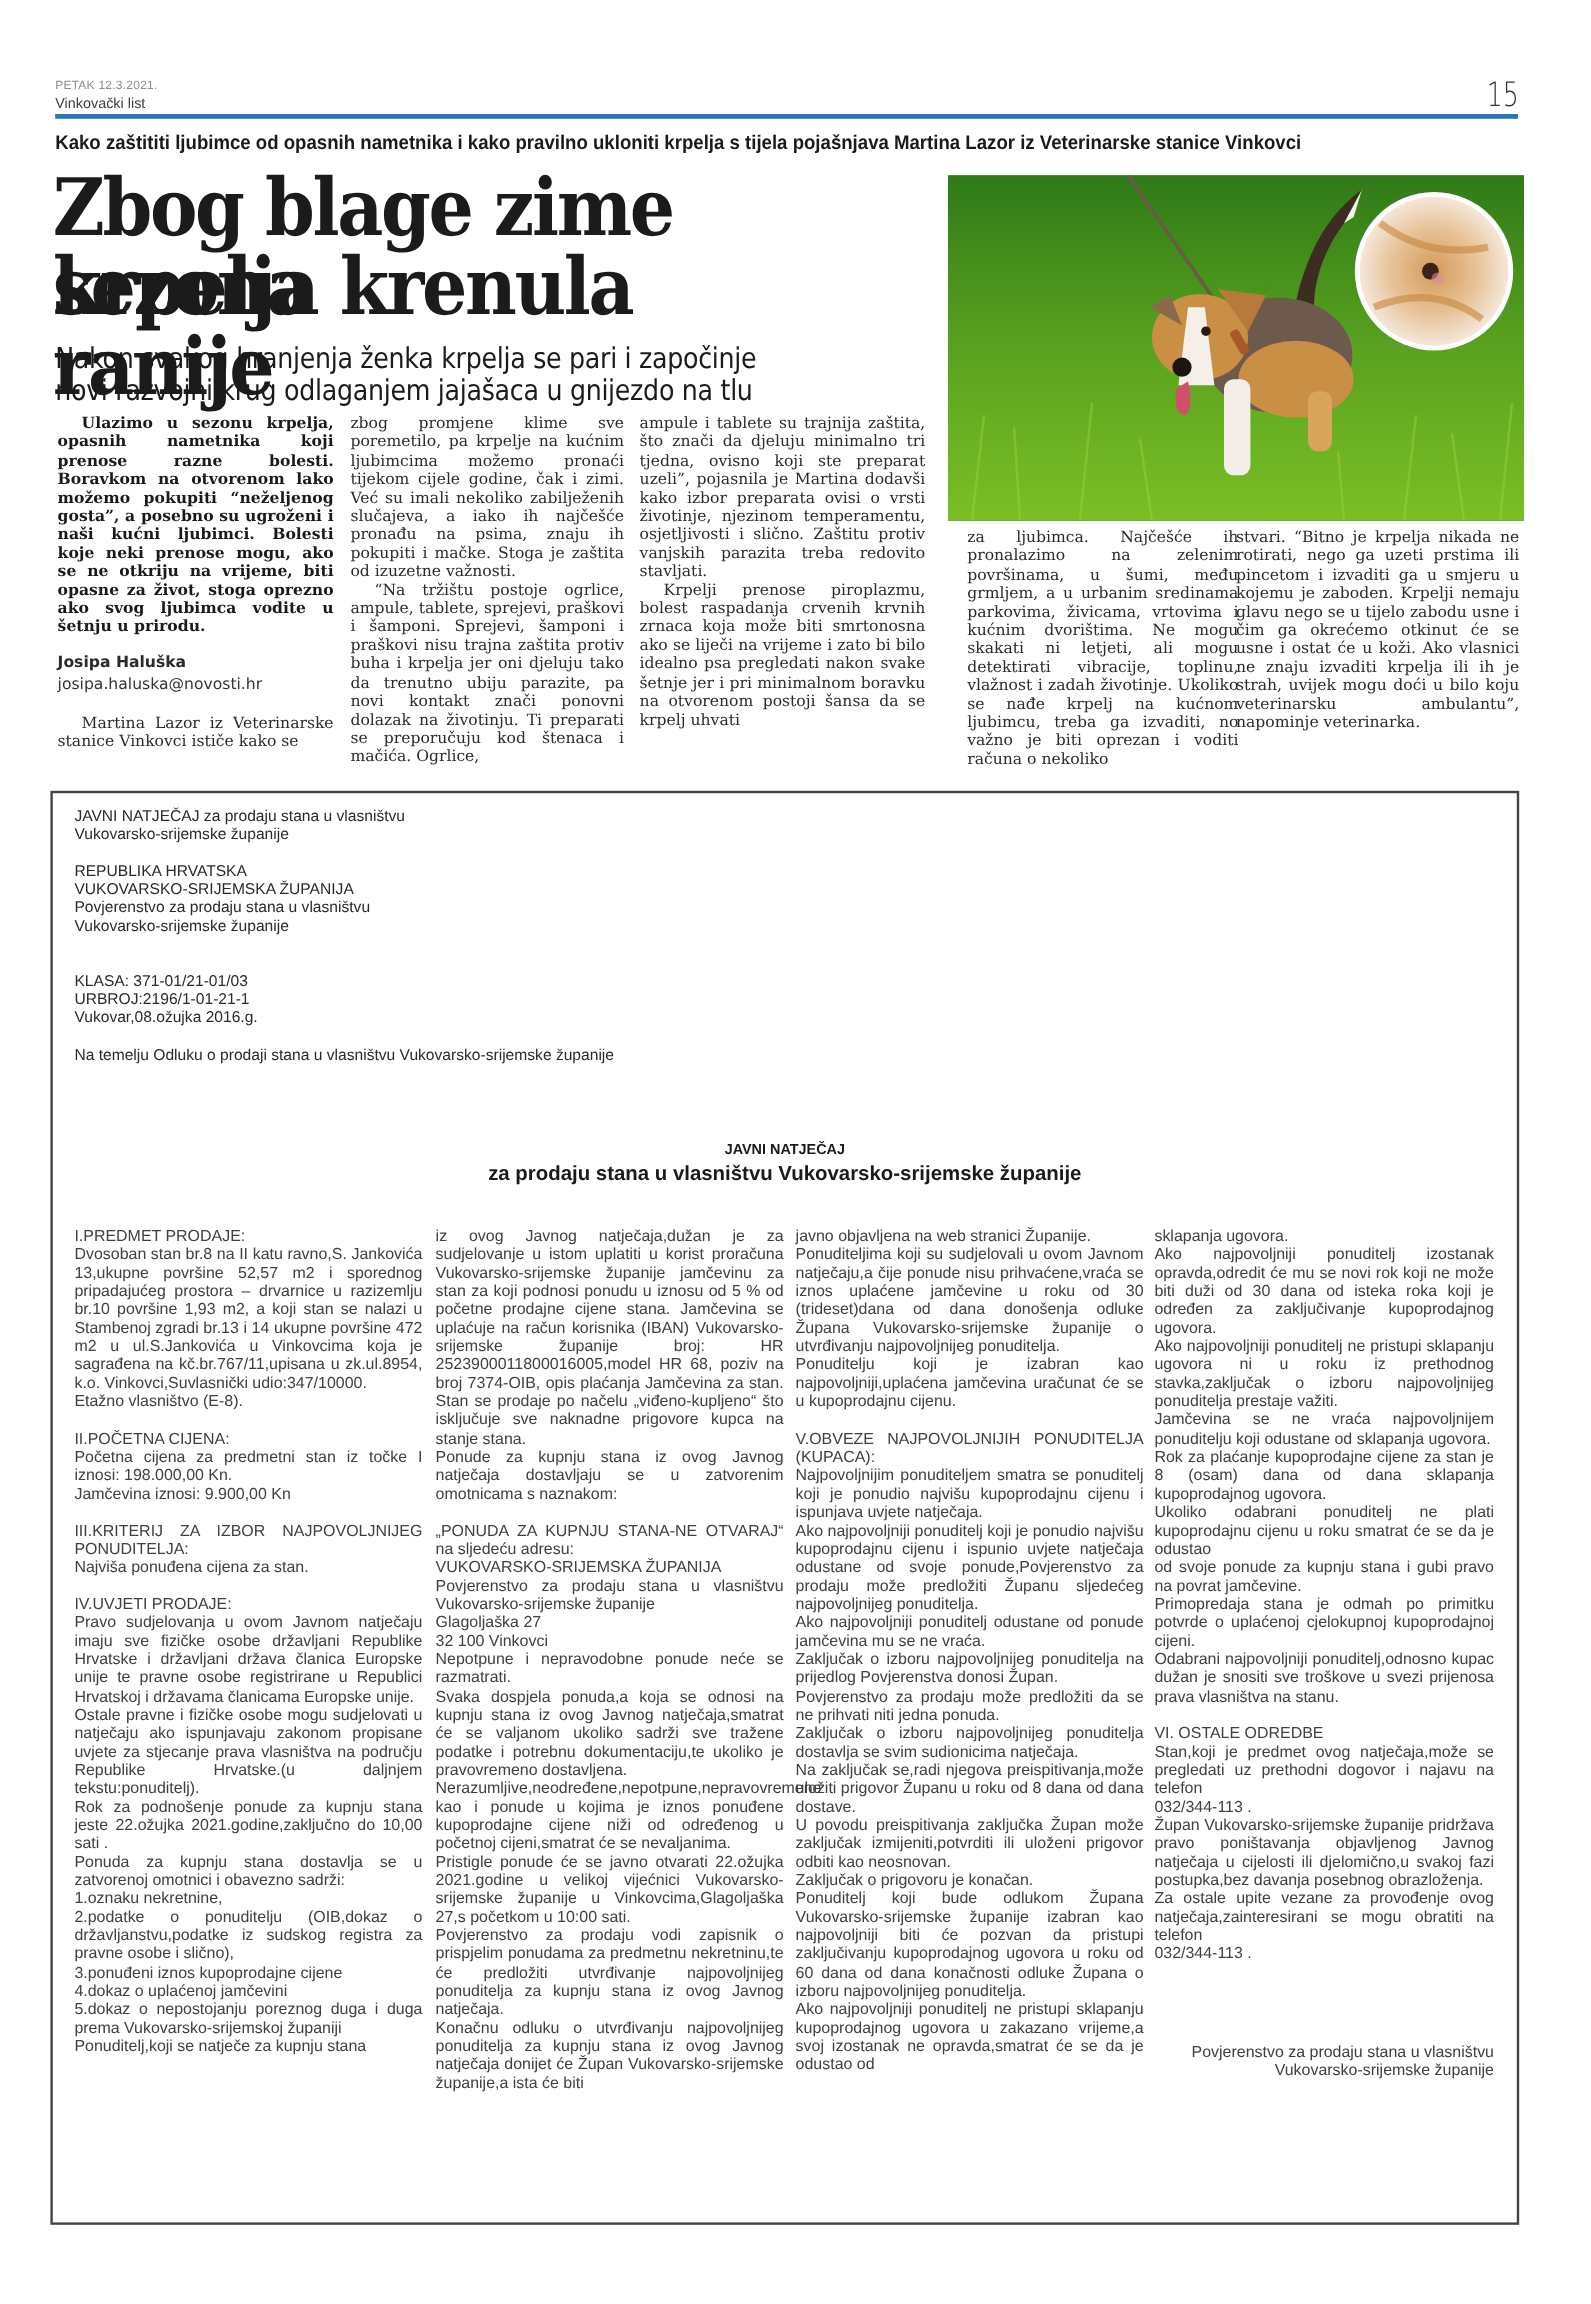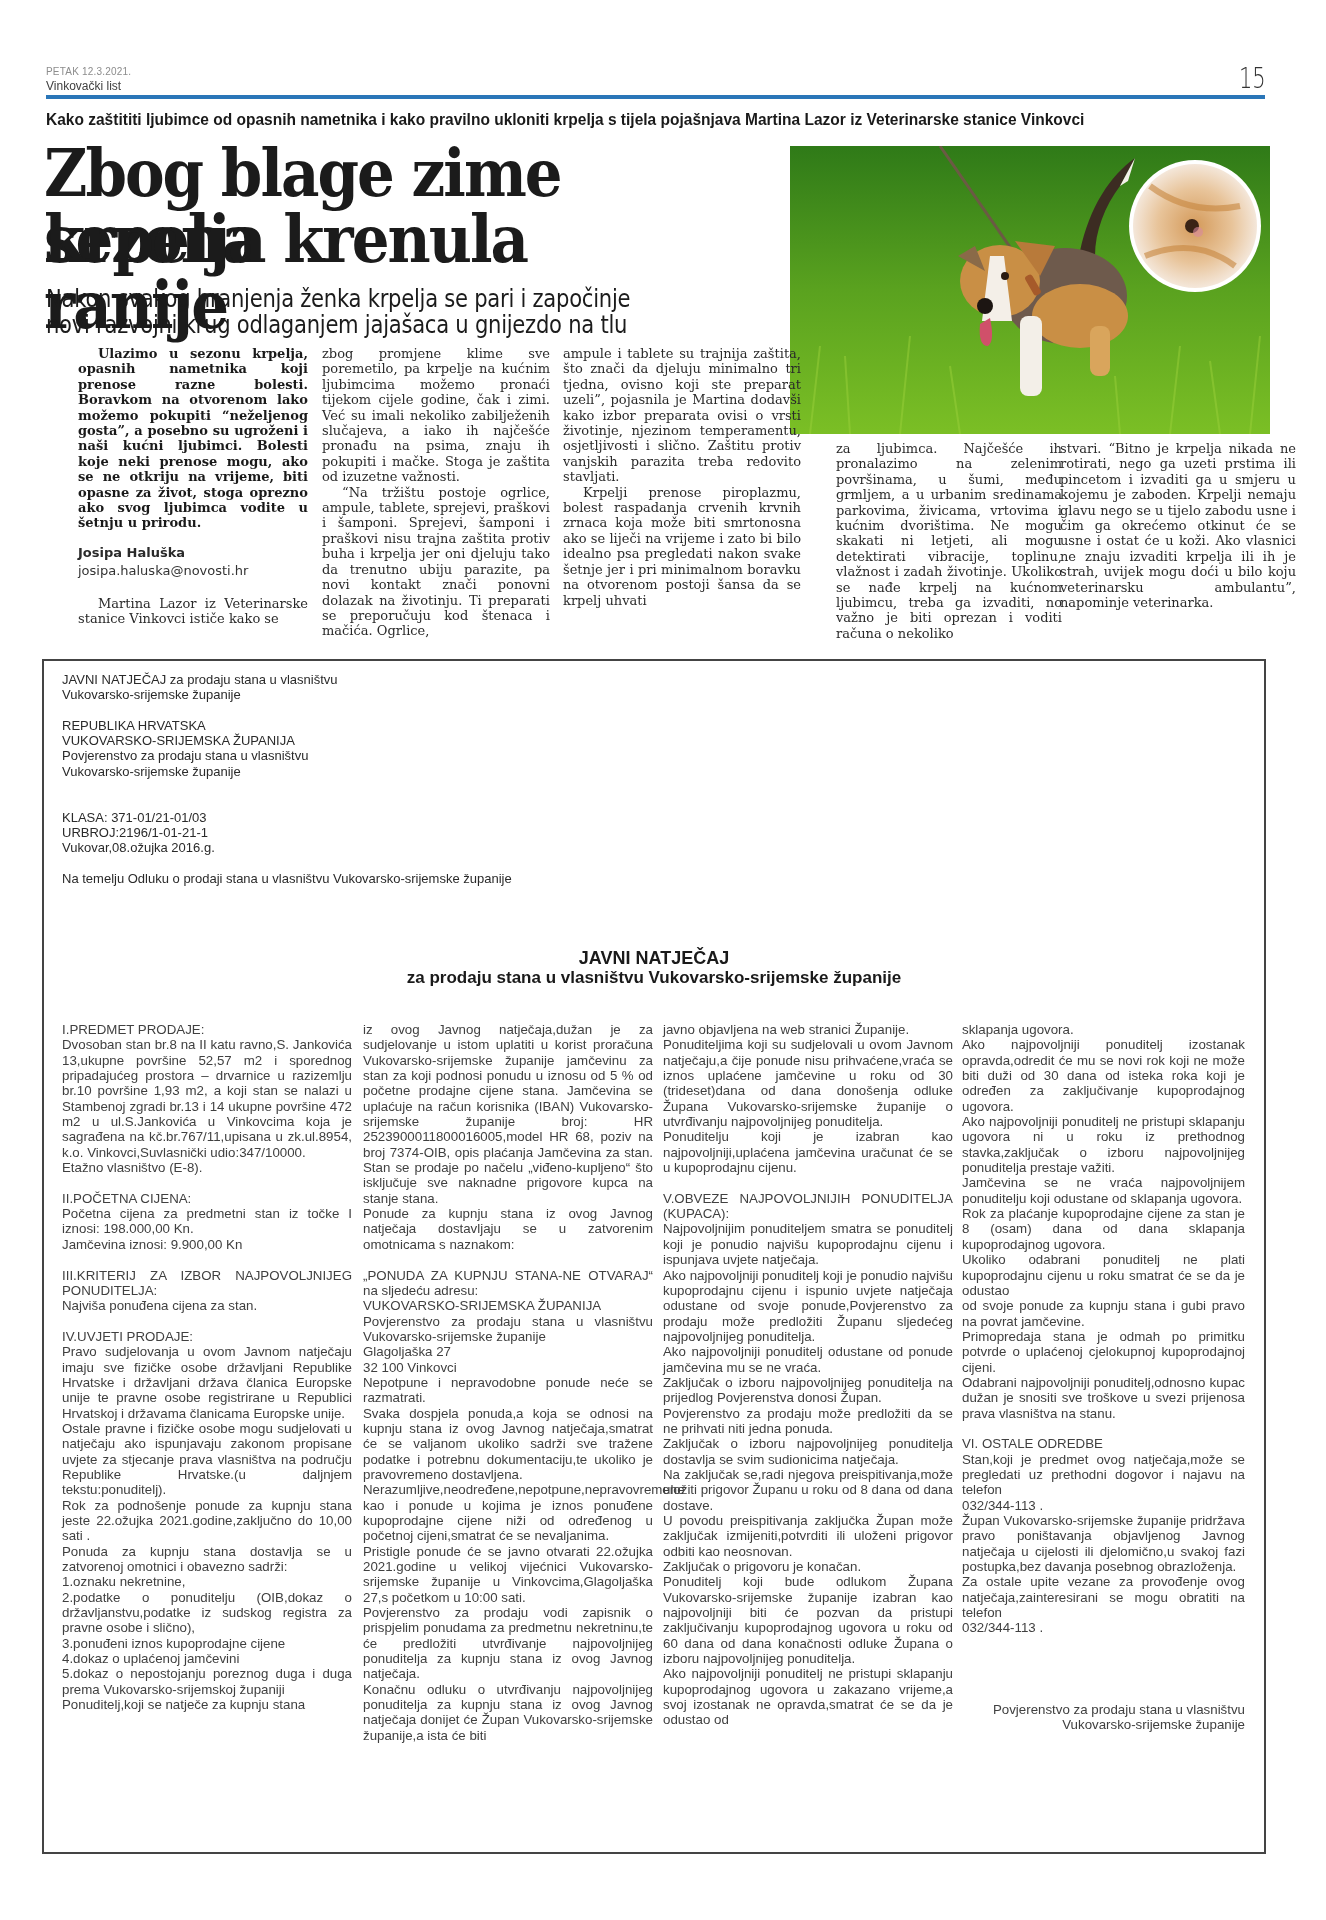--- a/index.html
+++ b/index.html
@@ -13,39 +13,39 @@
   .hdr-rule { left: 46px; top: 95px; width: 1219px; height: 4px; background: #2a76b8; }
 
   .kicker { left: 46px; top: 110px; width: 1230px; font: bold 16.5px "Liberation Sans", sans-serif; color: #1a1a1a; transform: scaleX(0.94); transform-origin: left top; white-space: nowrap; }
 
   .headline { left: 44px; top: 140px; width: 760px; font: bold 66px/1.0 "DejaVu Serif", serif; color: #1b1b1b; letter-spacing: -2.2px; transform: scaleX(0.9); transform-origin: left top; }
   .headline div { height: 66px; }
   .deck { left: 46px; top: 287px; width: 820px; font: 24px/1.08 "DejaVu Sans", sans-serif; color: #1b1b1b; transform: scaleX(0.88); transform-origin: left top; letter-spacing: -0.3px; }
 
   .photo { left: 790px; top: 146px; width: 480px; height: 288px; overflow: hidden; background: #3d8a1f; }
 
-  .col { font: 13px/15.4px "DejaVu Serif", serif; color: #2a2a2a; text-align: justify; hyphens: manual; margin-left: 30px; }
+  .col { font: 13px/15.4px "DejaVu Serif", serif; color: #2a2a2a; text-align: justify; hyphens: manual; }
   .col p { margin: 0; text-indent: 20px; }
   .col p.noind { text-indent: 0; }
   .lead { font-weight: bold; color: #1a1a1a; }
   .byline-name { font: bold 13px "DejaVu Sans", sans-serif; margin-top: 14px; }
   .byline-mail { font: 13px "DejaVu Sans", sans-serif; color: #333; margin-top: 3px; margin-bottom: 18px; }
 
   .c1 { left: 48px; top: 346px; width: 230px; }
   .c2 { left: 292px; top: 346px; width: 228px; }
   .c3 { left: 533px; top: 346px; width: 238px; }
   .c4 { left: 806px; top: 441px; width: 226px; }
   .c5 { left: 1030px; top: 441px; width: 236px; }
 
   
   .notice { left: 42px; top: 659px; width: 1224px; height: 1195px; border: 2px solid #444; box-sizing: border-box; }
   .n-hdr { left: 62px; top: 672px; font: 13px/15.3px "Liberation Sans", sans-serif; color: #2a2a2a; }
   .n-hdr div { min-height: 15.3px; }
   .n-title { left: 42px; top: 948px; width: 1224px; text-align: center; font: bold 17px/20px "Liberation Sans", sans-serif; color: #1a1a1a; }
-  .n-title div:first-child { font-size: 18px; }
+  .n-title div:first-child { font-size: 12px; }
 
   .ncol { font: 13.3px/15.35px "Liberation Sans", sans-serif; color: #404040; text-align: justify; }
   .ncol p { margin: 0; }
   .ncol .gap { height: 15.35px; }
   .nc1 { left: 62px; top: 1022px; width: 290px; }
   .nc2 { left: 363px; top: 1022px; width: 290px; }
   .nc3 { left: 663px; top: 1022px; width: 290px; }
   .nc4 { left: 962px; top: 1022px; width: 283px; }
   .sign { text-align: right; margin-top: 66px; }
 </style>

